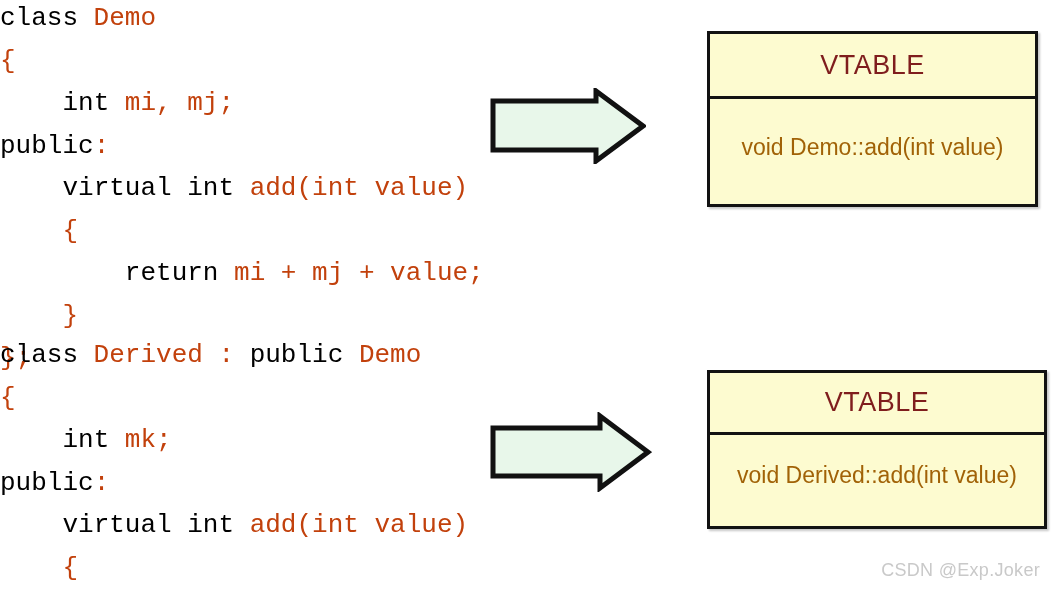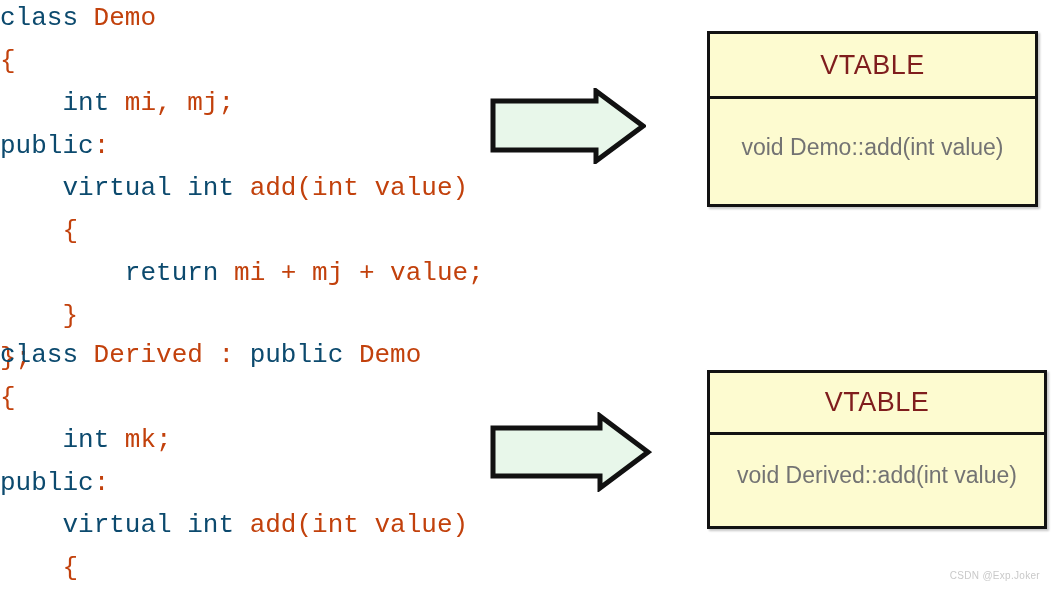--- a/index.html
+++ b/index.html
@@ -22,21 +22,21 @@
     font-size: 26px;
     line-height: 42.5px;
     white-space: pre;
     color: #222222;
     letter-spacing: 0px;
   }
   #code-demo   { left: 0px;  top: -3px;  }
   #code-derived{ left: 0px;  top: 334px; }
 
   .code-line { height: 42.5px; }
-  .kw   { color: #0c4a6e; }
+  .kw   { color: #000000; }
   .pl   { color: #c2410c; }
 
   
   .arrow-wrap {
     position: absolute;
   }
   #arrow-1 { left: 490px; top: 88px;  width: 156px; height: 76px; }
   #arrow-2 { left: 490px; top: 412px; width: 162px; height: 80px; }
   .arrow-wrap svg { display:block; width:100%; height:100%; }
 
@@ -63,34 +63,34 @@
   }
   #vtable-box-demo    .vtable-header { height: 65px; }
   #vtable-box-derived .vtable-header { height: 62px; }
 
   .vtable-body {
     box-sizing: border-box;
     display: flex;
     align-items: center;
     justify-content: center;
     font-size: 23px;
-    color: #737373;
+    color: #a16207;
     height: calc(100% - 65px);
     padding: 0 6px;
   }
   #vtable-box-derived .vtable-body { height: calc(100% - 62px); }
   #vtable-box-demo .vtable-body { padding-bottom: 8px; }
   #vtable-box-derived .vtable-body { padding-bottom: 10px; }
 
   
   #watermark {
     position: absolute;
     right: 13px;
     bottom: 11px;
-    font-size: 10px;
+    font-size: 18px;
     color: #c9c9c9;
     letter-spacing: 0.3px;
     font-family: "Liberation Sans", sans-serif;
   }
 </style>
 </head>
 <body>
 
 <div class="code-block" id="code-demo"><div class="code-line"><span class="kw">class</span><span class="pl"> Demo</span></div><div class="code-line"><span class="pl">{</span></div><div class="code-line"><span class="pl">    </span><span class="kw">int</span><span class="pl"> mi, mj;</span></div><div class="code-line"><span class="kw">public</span><span class="pl">:</span></div><div class="code-line"><span class="pl">    </span><span class="kw">virtual int</span><span class="pl"> add(int value)</span></div><div class="code-line"><span class="pl">    {</span></div><div class="code-line"><span class="pl">        </span><span class="kw">return</span><span class="pl"> mi + mj + value;</span></div><div class="code-line"><span class="pl">    }</span></div><div class="code-line"><span class="pl">};</span></div></div>
 

